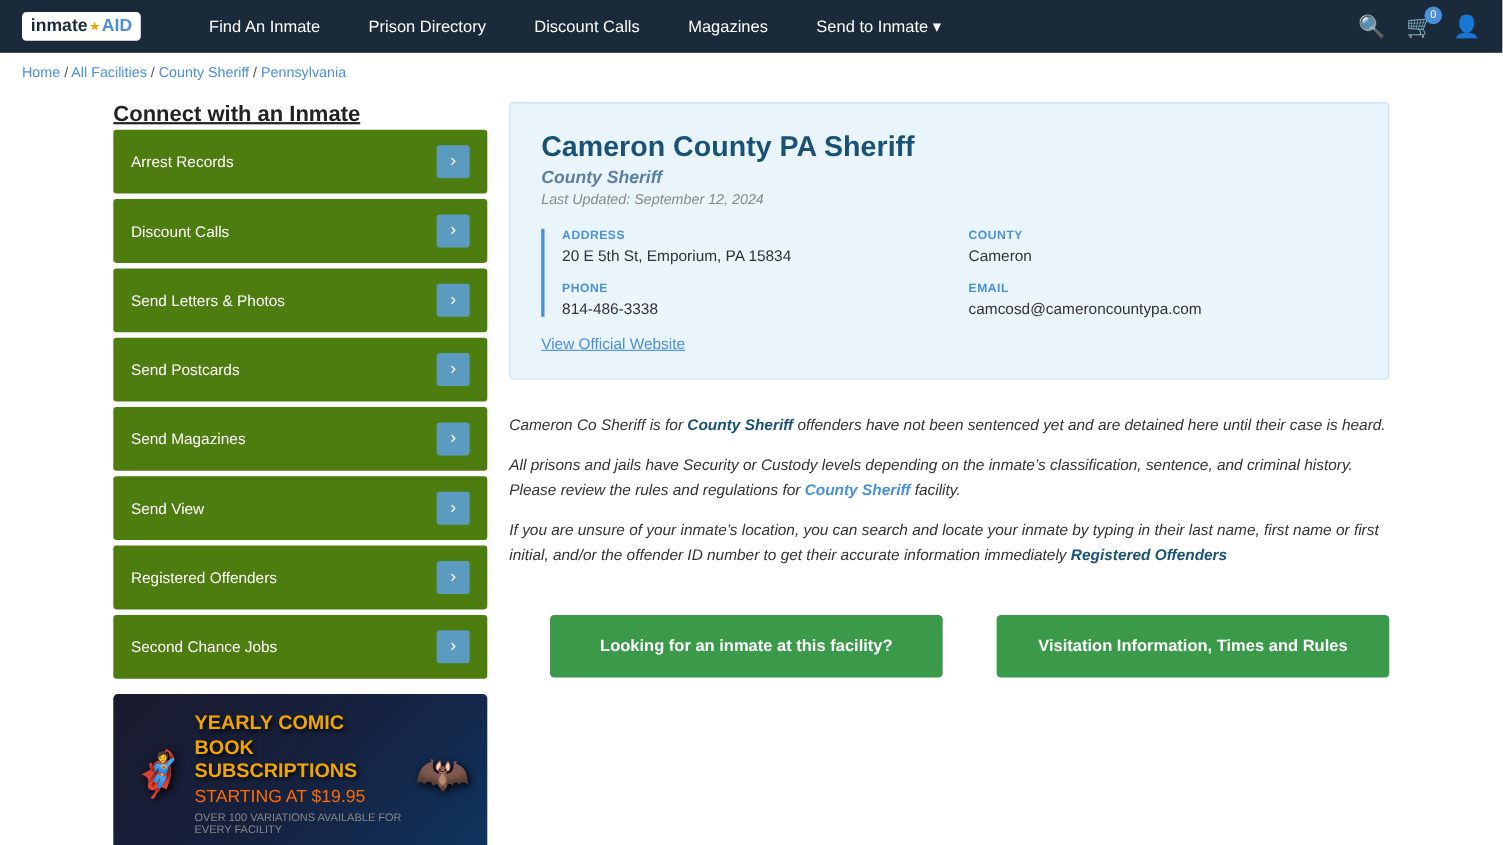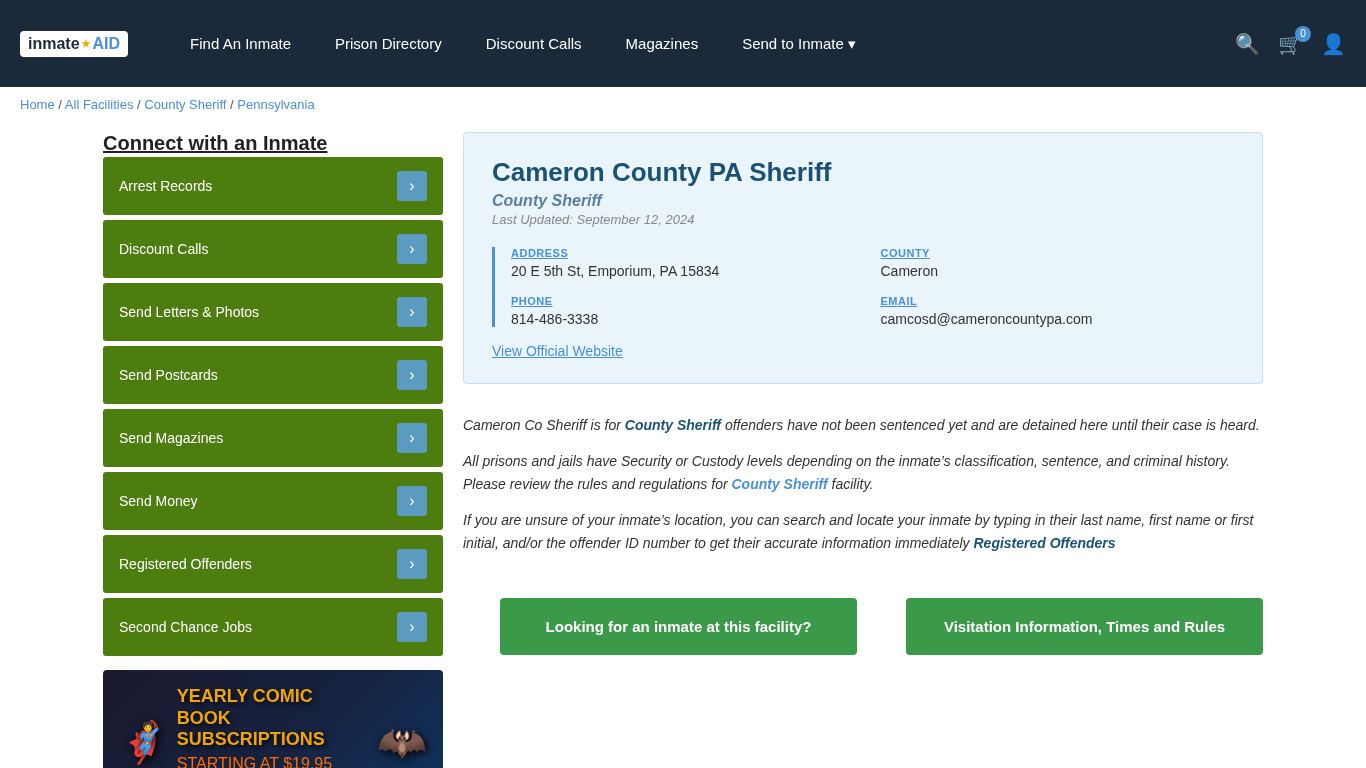--- a/index.html
+++ b/index.html
@@ -4,21 +4,21 @@
   <style>
     * { box-sizing: border-box; margin: 0; padding: 0; }
     body { font-family: Arial, sans-serif; font-size: 14px; color: #333; background: #fff; }
 
     
     .navbar {
       background: #1a2a3a;
       display: flex;
       align-items: center;
       padding: 0 20px;
-      height: 87px;
+      height: 48px;
     }
     .navbar-logo {
       margin-right: 40px;
       display: flex;
       align-items: center;
     }
     .logo-box {
       background: #fff;
       border-radius: 4px;
       padding: 4px 8px;
@@ -215,21 +215,20 @@
       padding-left: 16px;
       margin-bottom: 16px;
     }
     .detail-label {
       font-size: 11px;
       font-weight: bold;
       color: #4a90d9;
       text-transform: uppercase;
       letter-spacing: 0.5px;
       margin-bottom: 4px;
-      text-decoration: underline;
     }
     .detail-value {
       font-size: 14px;
       color: #333;
     }
     .official-link {
       color: #4a90d9;
       text-decoration: underline;
       cursor: pointer;
       font-size: 14px;
@@ -335,21 +334,21 @@
     </a>
     <a class="sidebar-btn">
       <span>Send Postcards</span>
       <span class="arrow">›</span>
     </a>
     <a class="sidebar-btn">
       <span>Send Magazines</span>
       <span class="arrow">›</span>
     </a>
     <a class="sidebar-btn">
-      <span>Send Money</span>
+      <span>Send View</span>
       <span class="arrow">›</span>
     </a>
     <a class="sidebar-btn">
       <span>Registered Offenders</span>
       <span class="arrow">›</span>
     </a>
     <a class="sidebar-btn">
       <span>Second Chance Jobs</span>
       <span class="arrow">›</span>
     </a>

